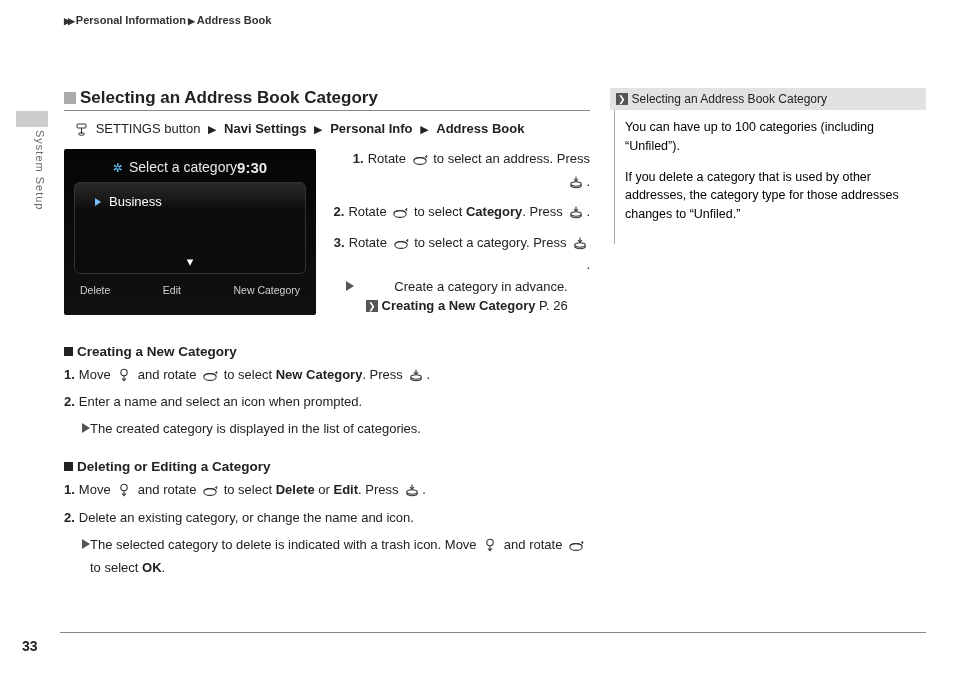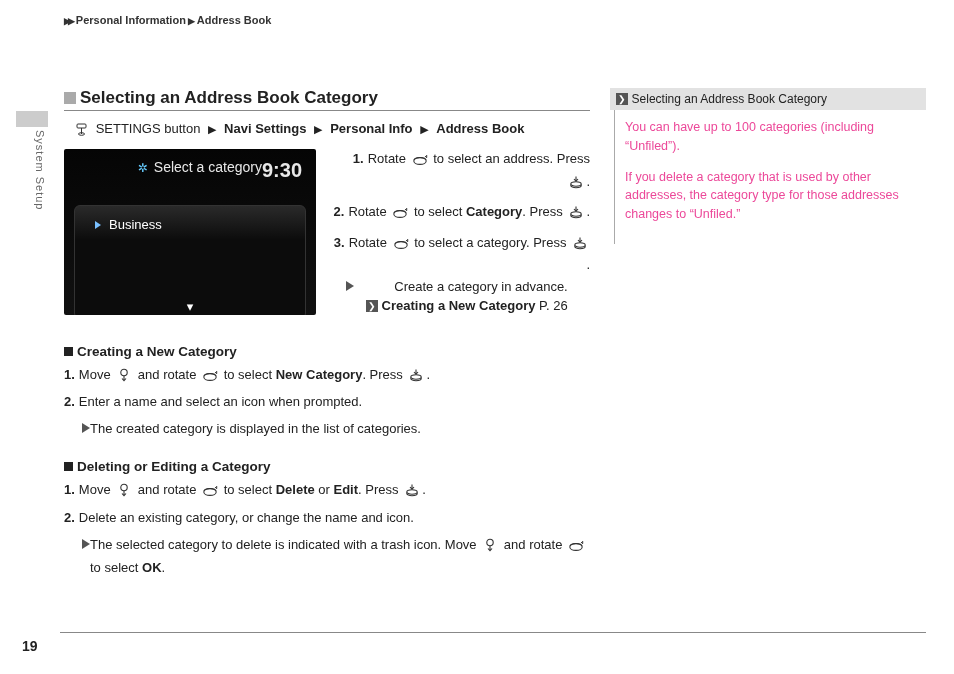--- a/index.html
+++ b/index.html
@@ -94,39 +94,38 @@
     color: #e8e8e8;
     font-family: Arial, sans-serif;
     position: relative;
     box-sizing: border-box;
     padding: 8px 10px;
     flex-shrink: 0;
     overflow: hidden;
   }
   .scr-top {
     display: flex;
-    justify-content: flex-end;
+    justify-content: center;
     font-size: 14px;
     padding: 2px 4px 6px 4px;
   }
   .scr-top .gear {
     font-size: 12px;
     margin-right: 6px;
     color: #6cf;
   }
-  .scr-clock { font-weight: 700; font-size: 20px; }
+  .scr-clock { font-weight: 700; font-size: 15px; }
   .scr-panel {
     background: linear-gradient(#2a2a2a, #0c0c0c 30%);
     border: 1px solid #333;
     border-radius: 6px;
-    height: 114px;
+    height: 92px;
     padding: 8px 12px;
     box-sizing: border-box;
     position: relative;
-    margin-top: 17px;
   }
   .scr-item {
     font-size: 13px;
     color: #d8d8d8;
     padding: 3px 8px;
     display: flex;
     align-items: center;
     gap: 8px;
   }
   .scr-item.hl {
@@ -246,21 +245,21 @@
     color:#fff;
     font-size:9px;
     padding:0 2px;
     line-height: 12px;
   }
   .sidebar-body {
     border-left: 1px solid #aaa;
     padding: 8px 0 8px 10px;
     font-size: 12.5px;
     line-height: 1.5;
-    color:#ec4899;
+    color:#000000;
     margin-left: 4px;
   }
   .sidebar-body p { margin: 0 0 12px 0; }
   .page-num {
     position: absolute;
     bottom: 20px;
     left: 22px;
     font-size: 14px;
     font-weight: 600;
   }
@@ -442,13 +441,13 @@
     <span class="refic">❯</span>
     <span>Selecting an Address Book Category</span>
   </div>
   <div class="sidebar-body">
     <p>You can have up to 100 categories (including “Unfiled”).</p>
     <p>If you delete a category that is used by other addresses, the category type for those addresses changes to “Unfiled.”</p>
   </div>
 </div>
 
 <div class="rule"></div>
-<div class="page-num">19</div>
+<div class="page-num">33</div>
 
 </body></html>

